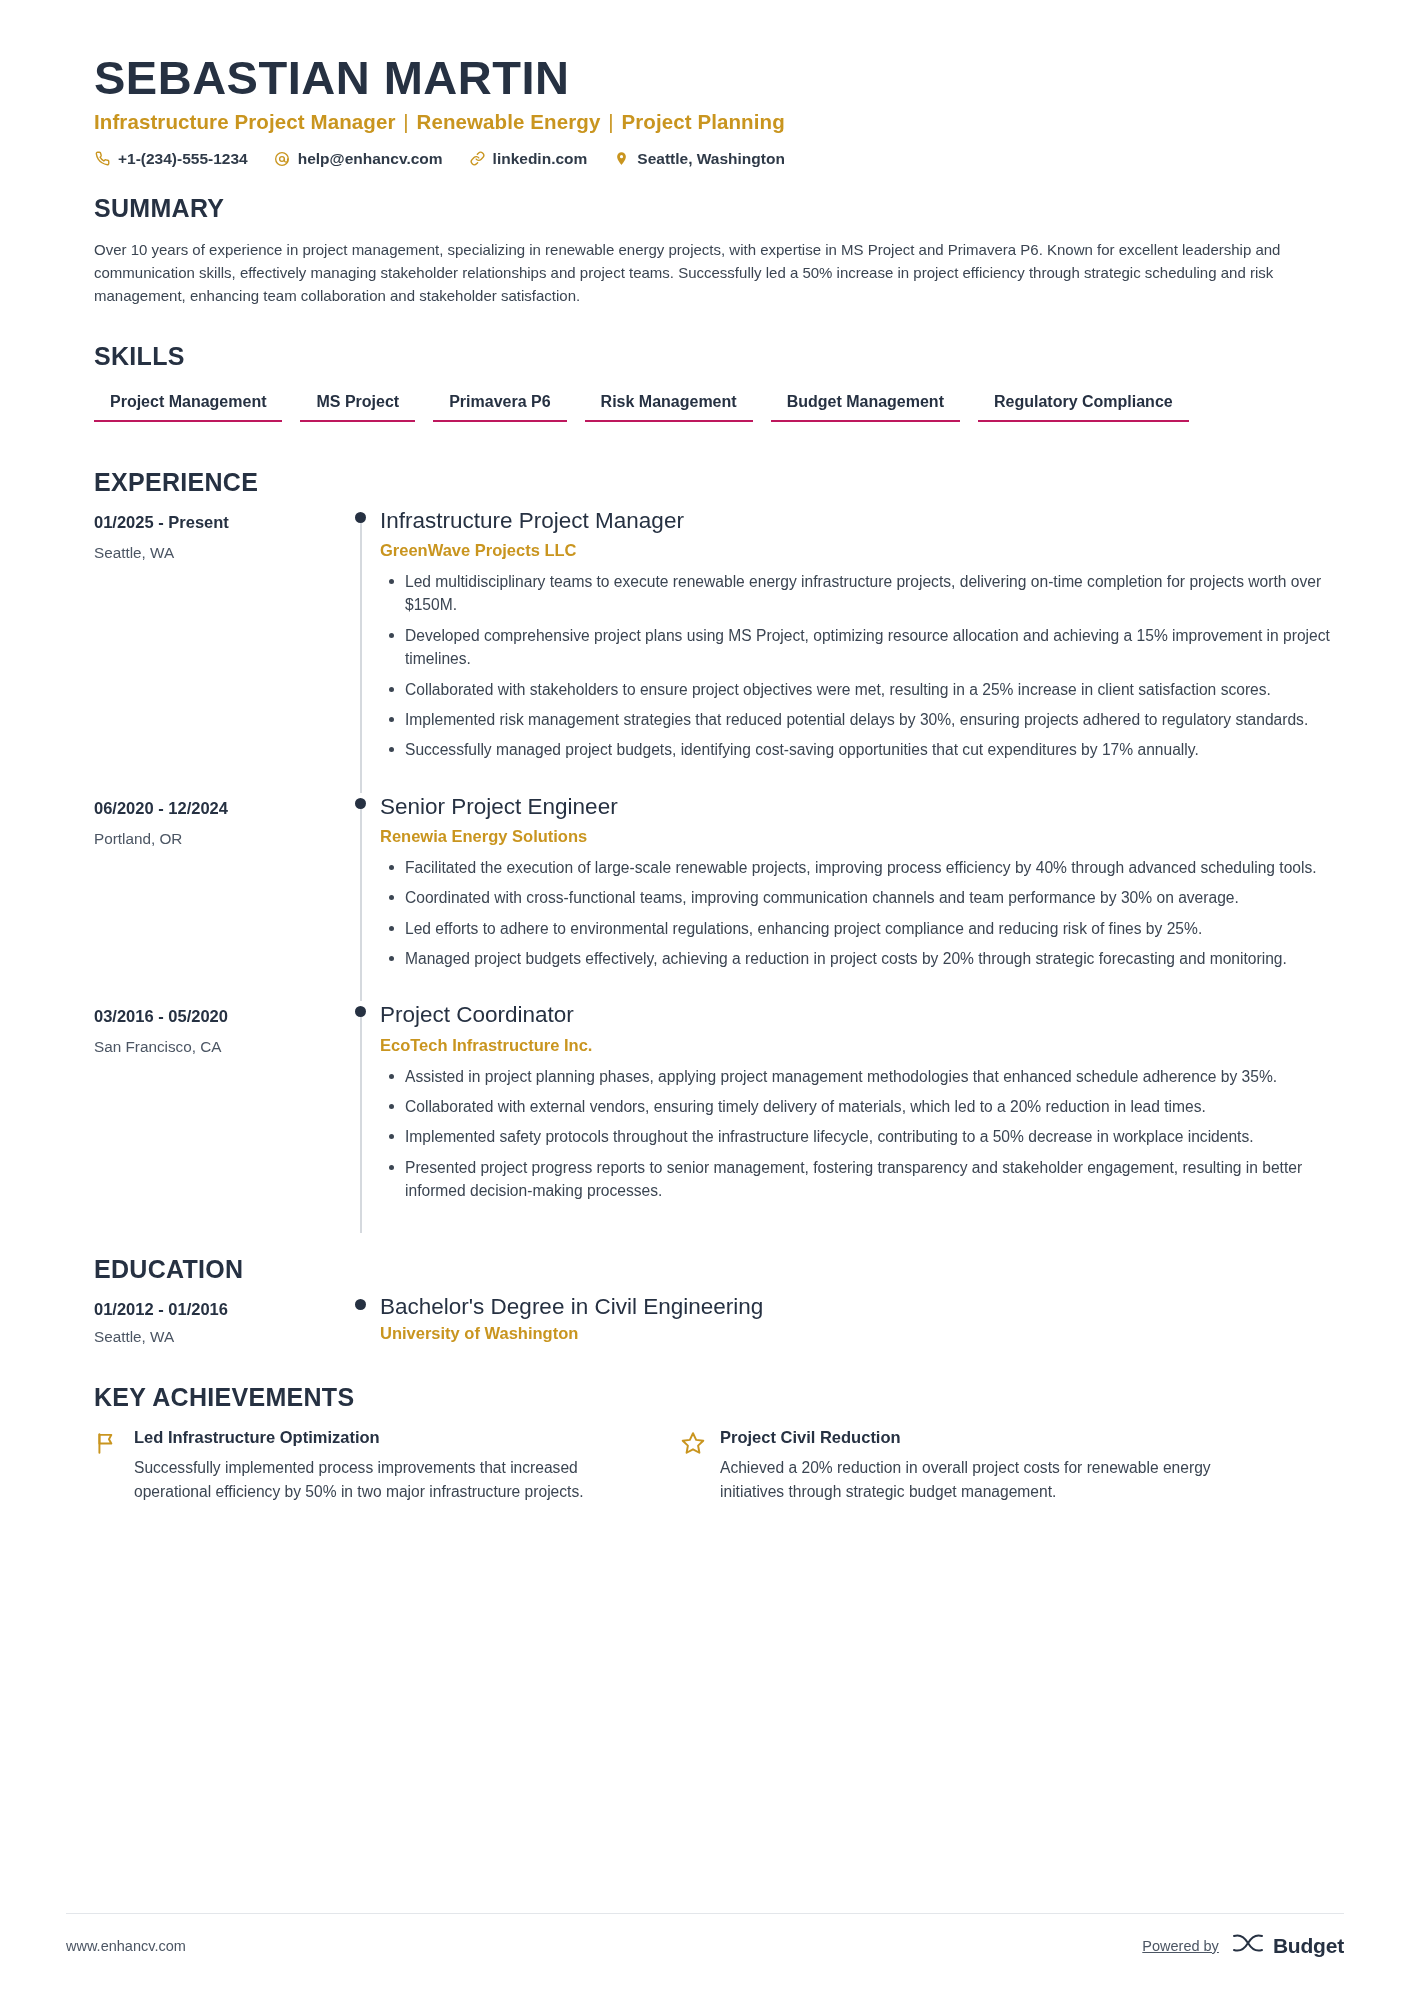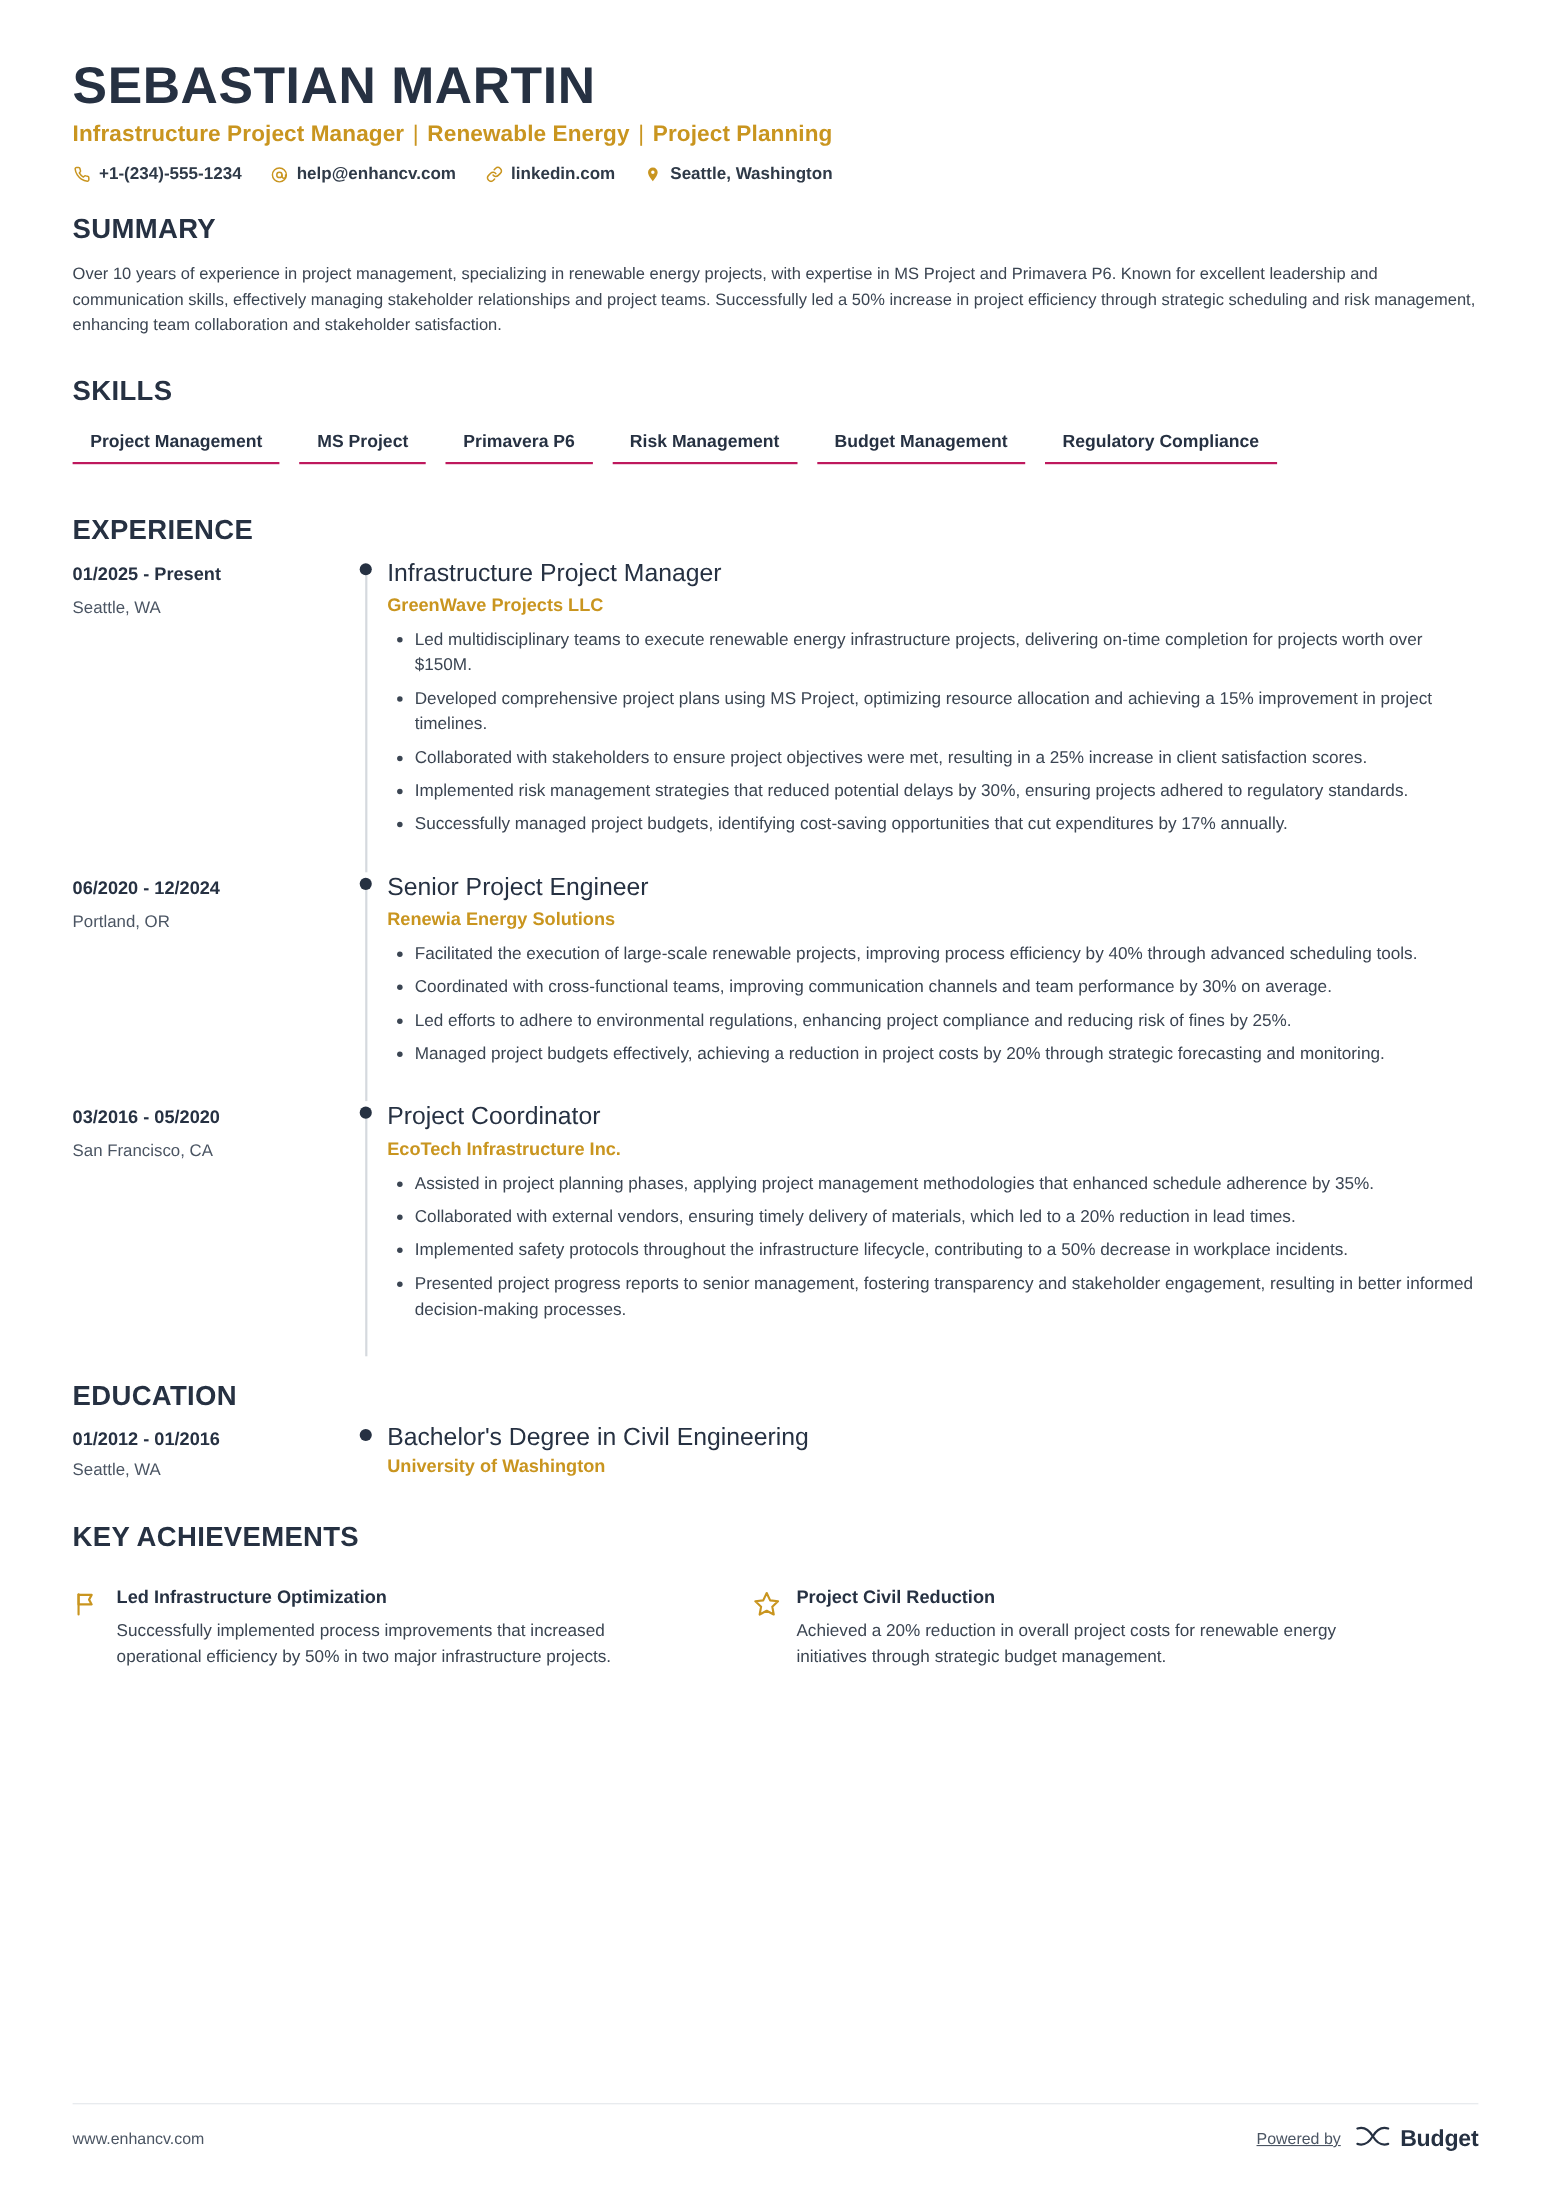--- a/index.html
+++ b/index.html
@@ -9,21 +9,21 @@
     min-height: 1995px;
     background: #ffffff;
     font-family: "Liberation Sans", sans-serif;
     color: #2f3a48;
     -webkit-font-smoothing: antialiased;
   }
   .page {
     position: relative;
     width: 1410px;
     min-height: 1995px;
-    padding: 52px 66px 0 66px;
+    padding: 52px 66px 0 94px;
   }
 
   
   .name {
     font-size: 47px;
     font-weight: bold;
     letter-spacing: 0.5px;
     color: #263142;
     margin: 0 0 6px 0;
     line-height: 1.1;
@@ -181,22 +181,22 @@
   }
   .edu-school {
     font-size: 16.5px;
     font-weight: bold;
     color: #c9951f;
   }
 
   
   .ach-grid {
     display: flex;
-    gap: 58px;
-    margin-top: 31px;
+    gap: 26px;
+    margin-top: 16px;
   }
   .ach {
     display: flex;
     gap: 14px;
     width: 560px;
   }
   .ach .ic {
     width: 26px; height: 26px;
     flex: 0 0 26px;
     color: #c9951f;

